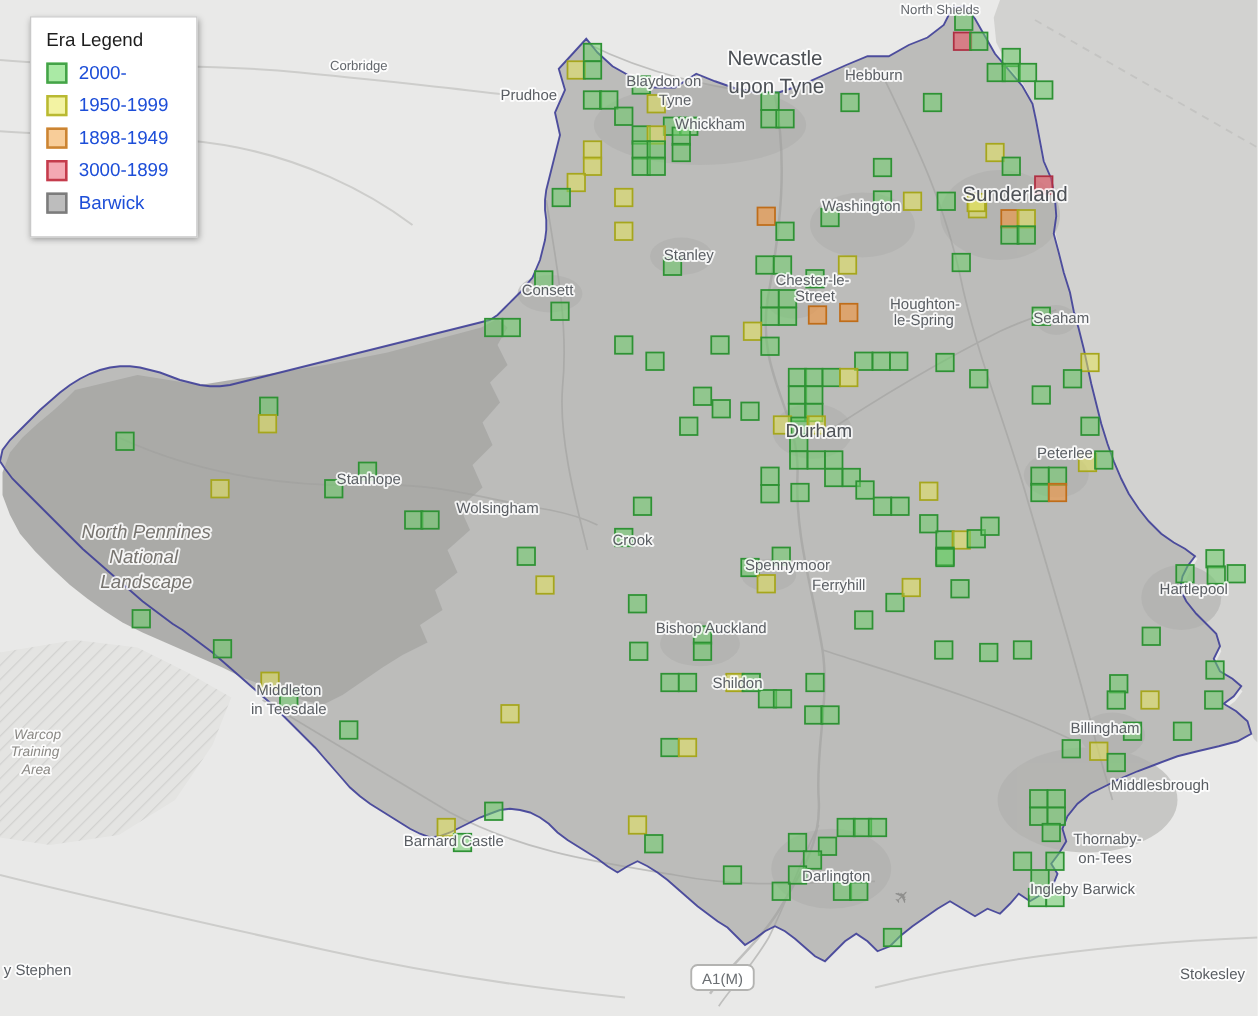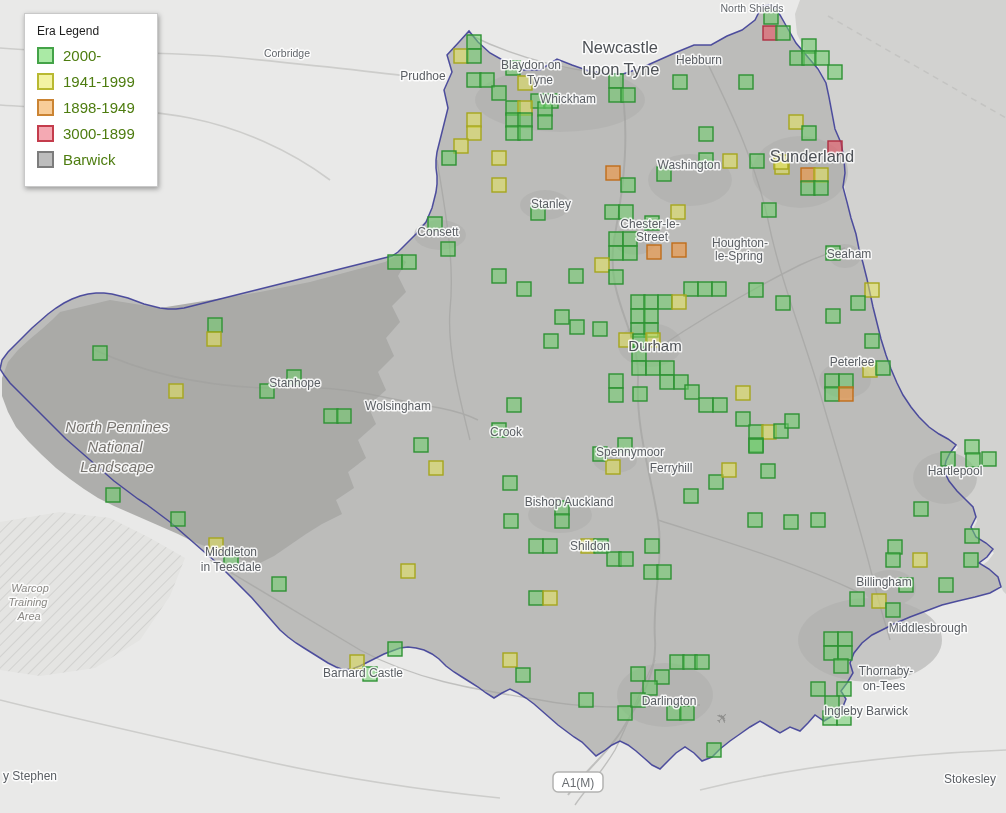--- a/index.html
+++ b/index.html
@@ -2,22 +2,22 @@
 <html><head>
 <meta charset="utf-8">
 <style>
   html,body{margin:0;padding:0;}
   .map{position:relative;width:1006px;height:813px;overflow:hidden;
        background:#e9e9e8;font-family:"Liberation Sans",sans-serif;}
   svg text{font-family:"Liberation Sans",sans-serif;}
   .legend{position:absolute;left:24px;top:13px;width:110px;background:#ffffff;
           border:1px solid #c9c9c9;box-shadow:1px 2px 5px rgba(0,0,0,.35);
           padding:8px 10px 9px 12px;z-index:5;}
-  .legend-title{font-size:12px;color:#1d1d1d;margin:2px 0 7px 0;}
-  .leg-item{display:flex;align-items:center;gap:9px;margin:9px 0;font-size:15px;color:#4d7c0f;}
+  .legend-title{font-size:15px;color:#1d1d1d;margin:2px 0 7px 0;}
+  .leg-item{display:flex;align-items:center;gap:9px;margin:9px 0;font-size:15px;color:#1d4ed8;}
   .swatch{width:13px;height:13px;flex:0 0 13px;border-style:solid;border-width:2px;box-sizing:content-box;}
 </style>
 </head>
 <body>
 
 <div class="map">
   <svg id="map-svg" width="1006" height="813" viewBox="0 0 1006 813">
     <defs>
       <pattern id="hatch" width="8" height="8" patternTransform="rotate(45)" patternUnits="userSpaceOnUse">
         <rect width="8" height="8" fill="#e3e3e1"></rect>
@@ -396,21 +396,21 @@
   
   <div class="legend">
     <div class="legend-title">Era Legend</div>
     <div>
         <div class="leg-item">
           <span class="swatch" style="background: rgb(170, 234, 165); border-color: rgb(68, 163, 72);"></span>
           <span>2000-</span>
         </div>
         <div class="leg-item">
           <span class="swatch" style="background: rgb(243, 243, 163); border-color: rgb(185, 185, 50);"></span>
-          <span>1941-1999</span>
+          <span>1950-1999</span>
         </div>
         <div class="leg-item">
           <span class="swatch" style="background: rgb(248, 205, 153); border-color: rgb(203, 132, 51);"></span>
           <span>1898-1949</span>
         </div>
         <div class="leg-item">
           <span class="swatch" style="background: rgb(244, 169, 179); border-color: rgb(196, 60, 76);"></span>
           <span>3000-1899</span>
         </div>
         <div class="leg-item">

